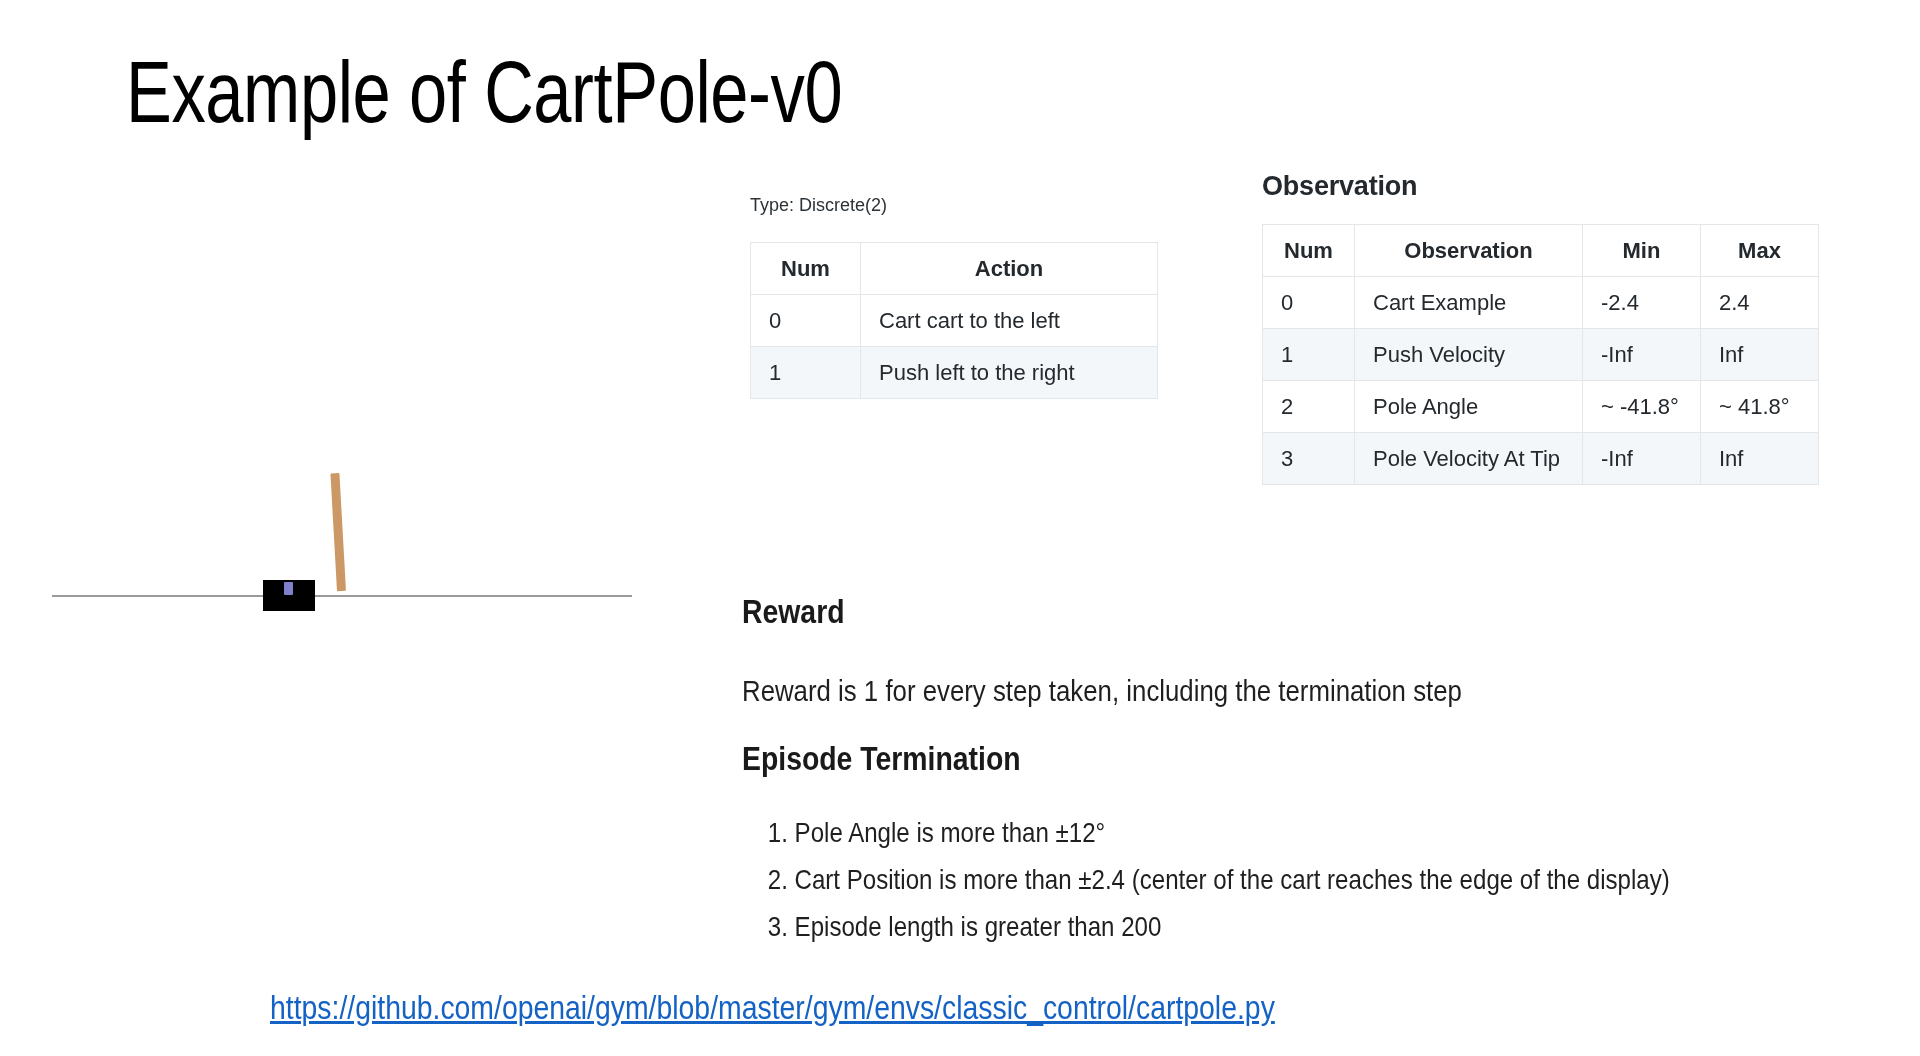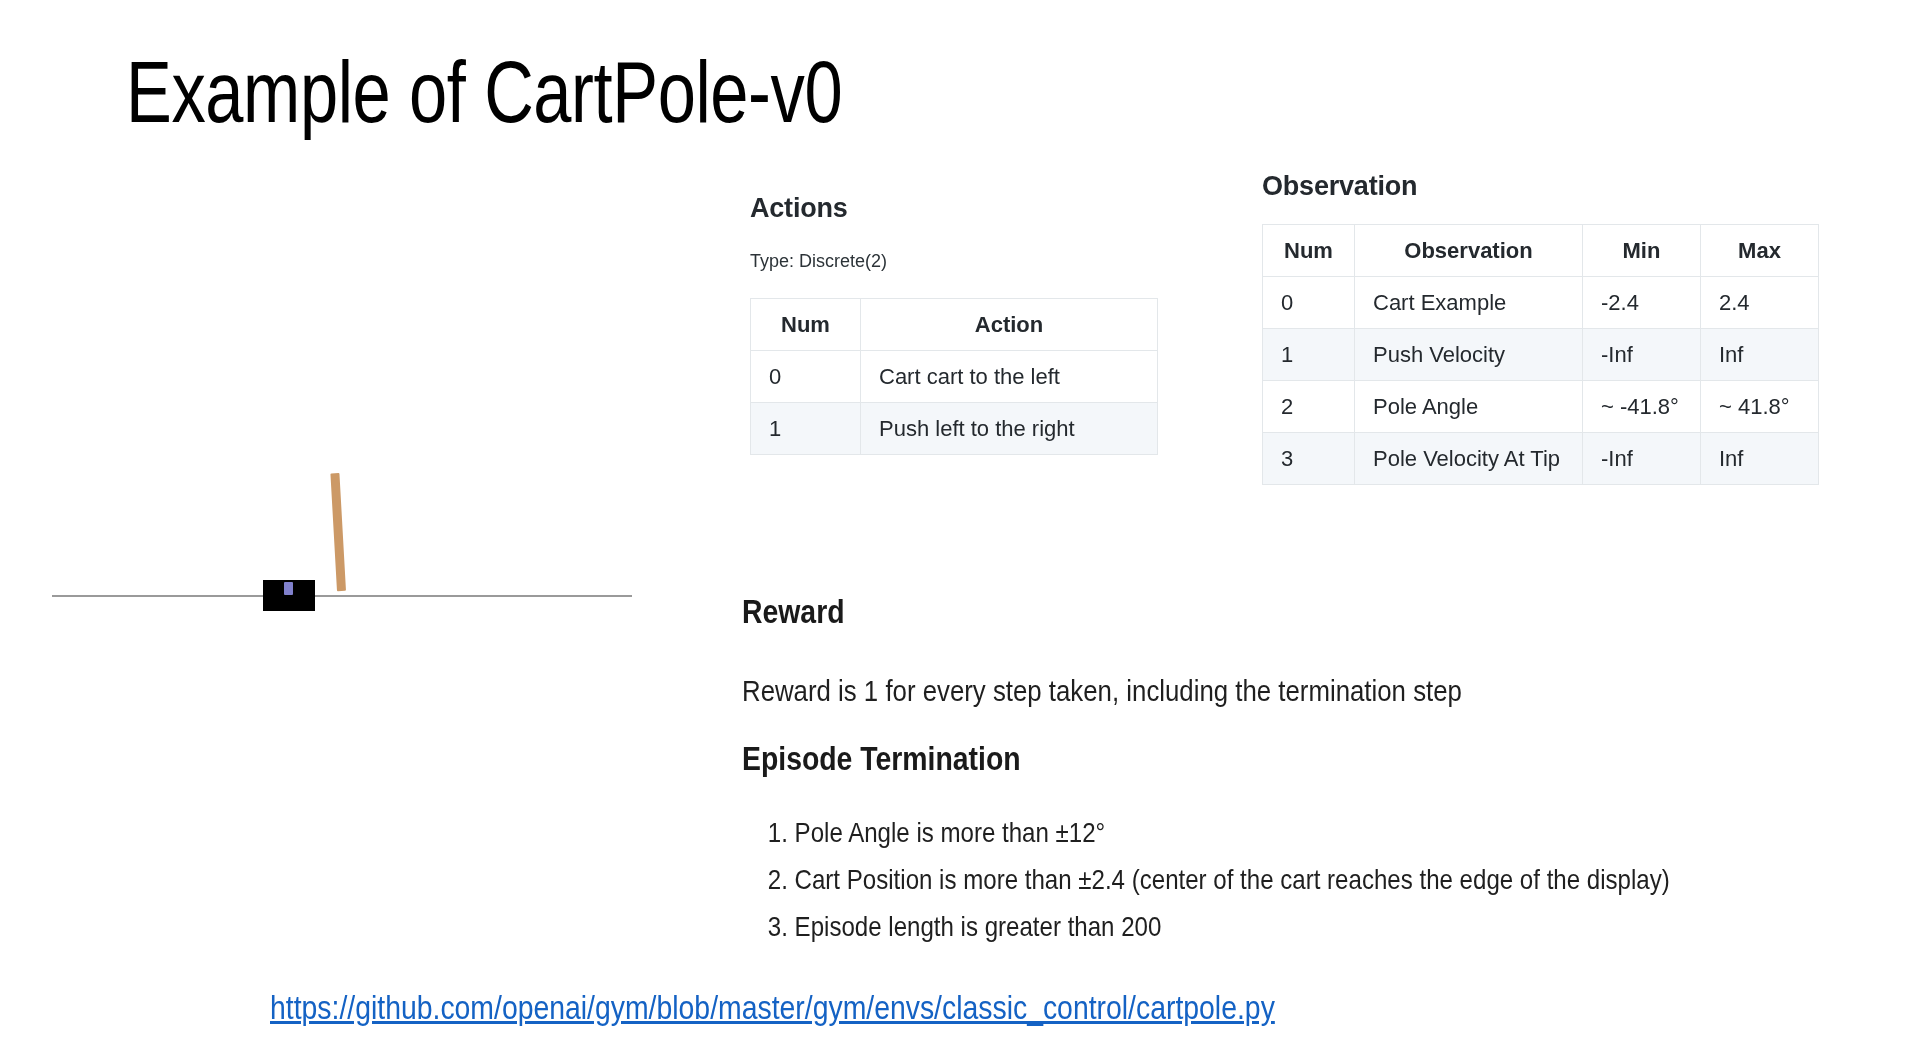--- a/index.html
+++ b/index.html
@@ -255,21 +255,20 @@
 <div id="slide-title">Example of CartPole-v0</div>
 
 <div id="cartpole-figure">
   <div id="cartpole-track"></div>
   <div id="cartpole-pole"></div>
   <div id="cartpole-cart"></div>
   <div id="cartpole-axle"></div>
 </div>
 
 <div id="actions-block">
-  <div id="actions-heading" class="doc-h2">Actions</div>
   <div id="actions-type" class="doc-p">Type: Discrete(2)</div>
 
   <table id="actions-table" class="md-table">
     <colgroup>
       <col class="c-num">
         <col class="c-act">
     </colgroup>
     <thead>
       <tr>
         <th>Num</th>

